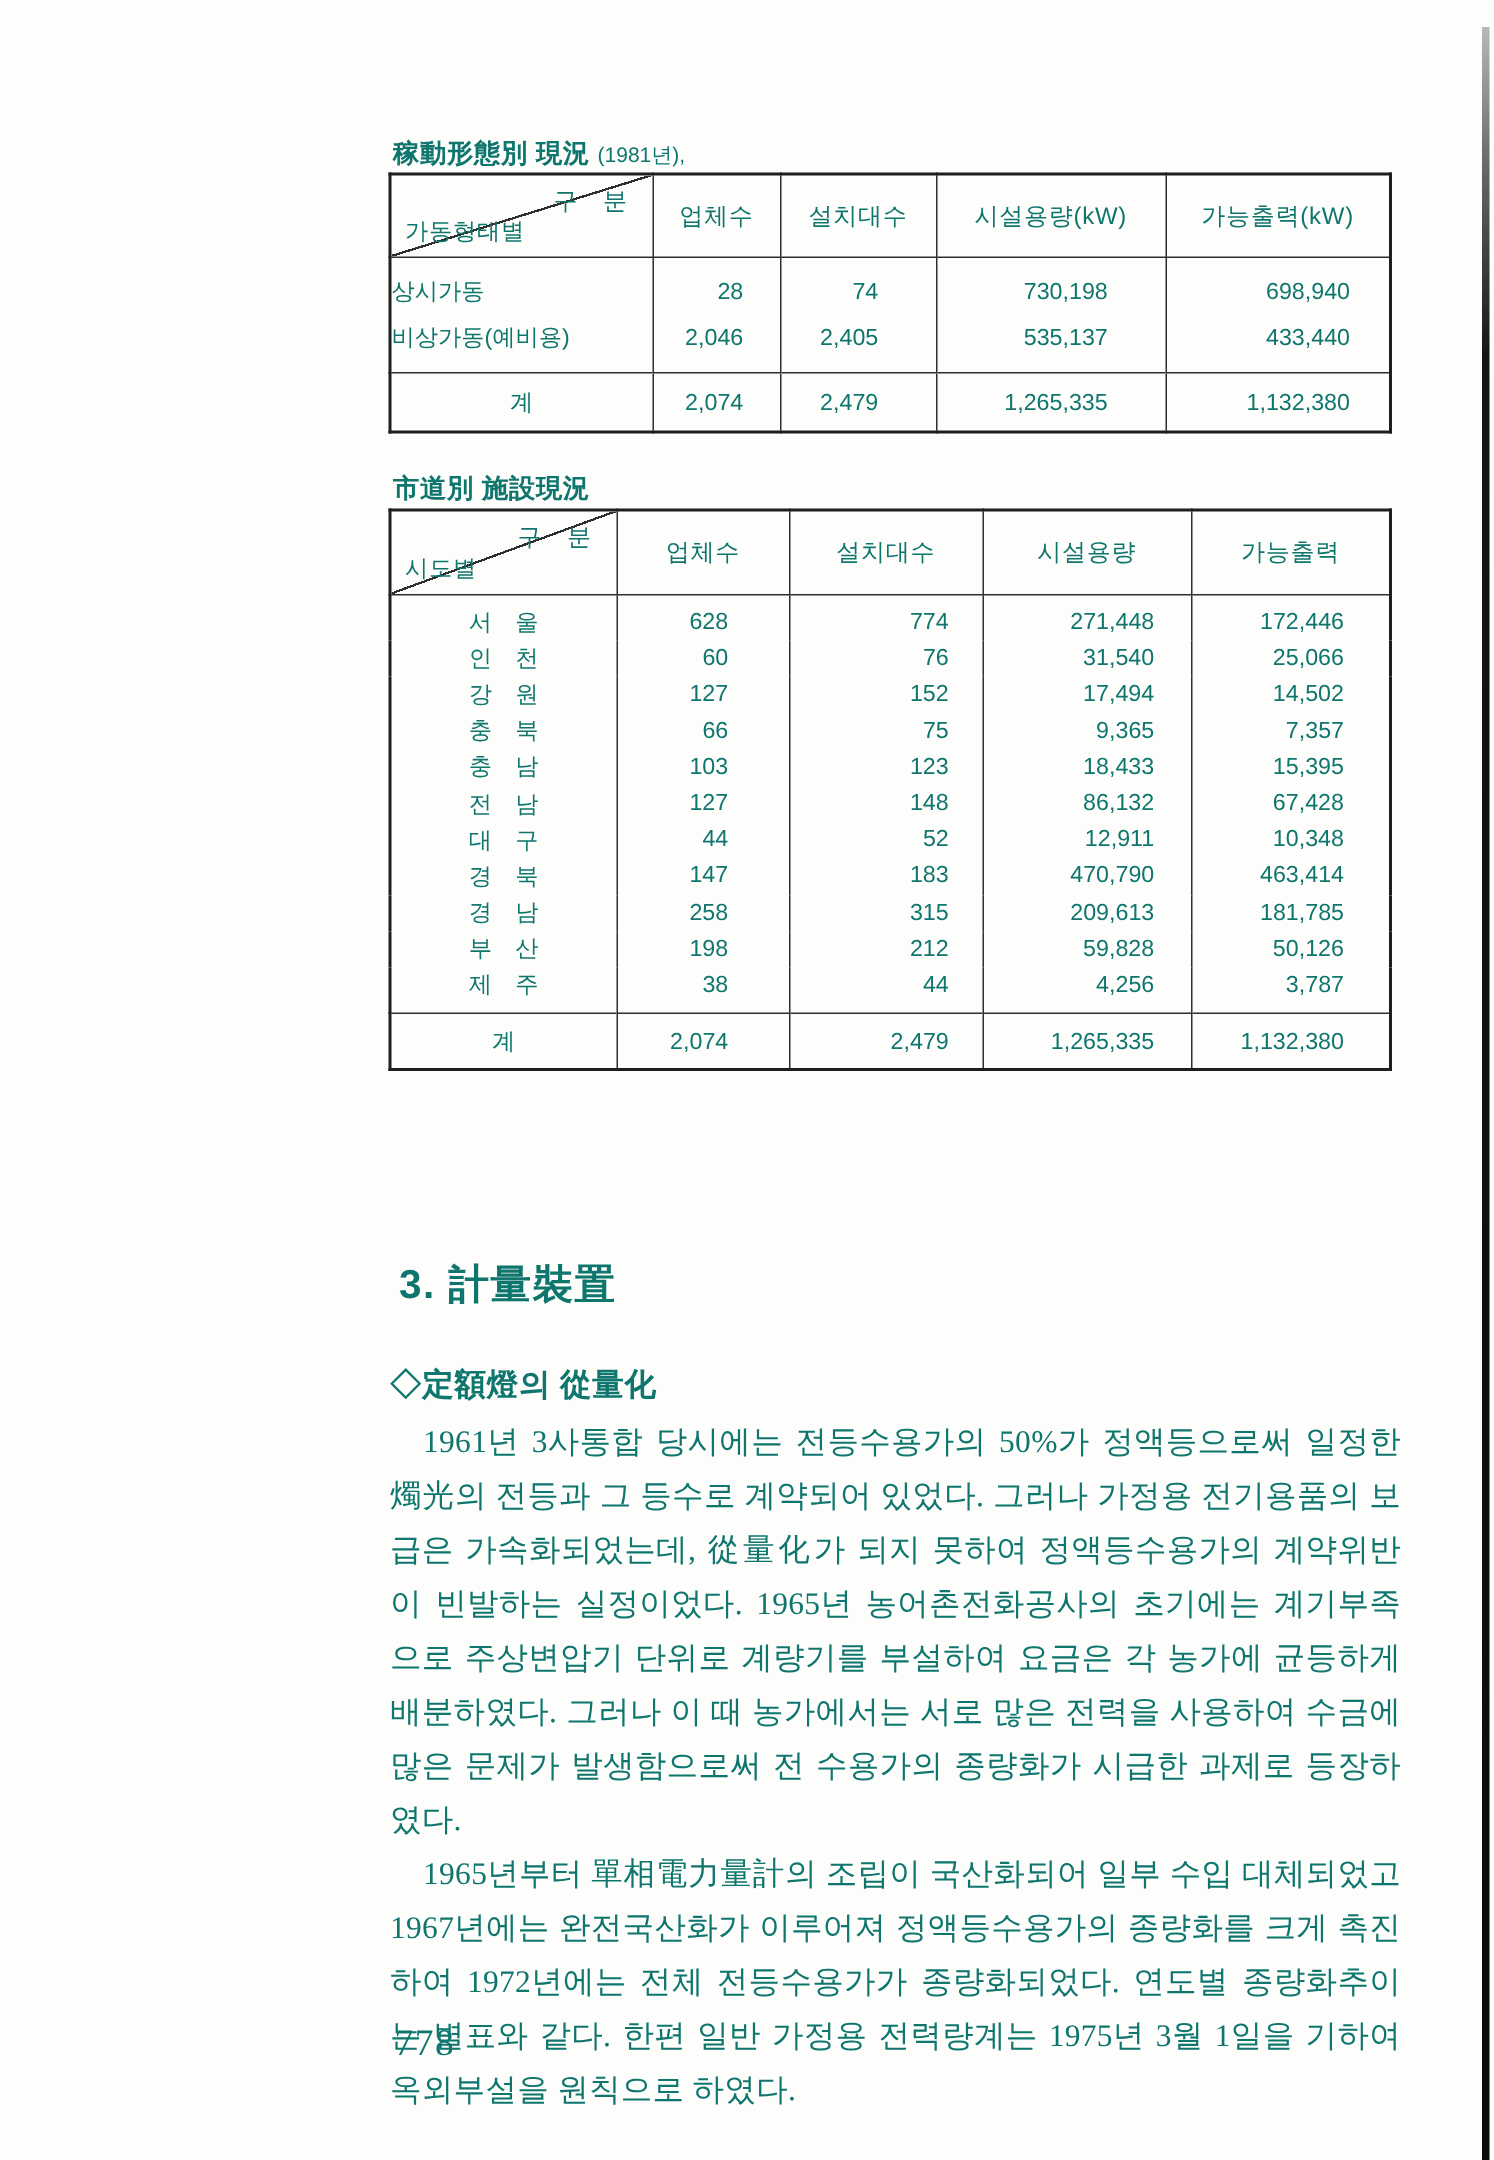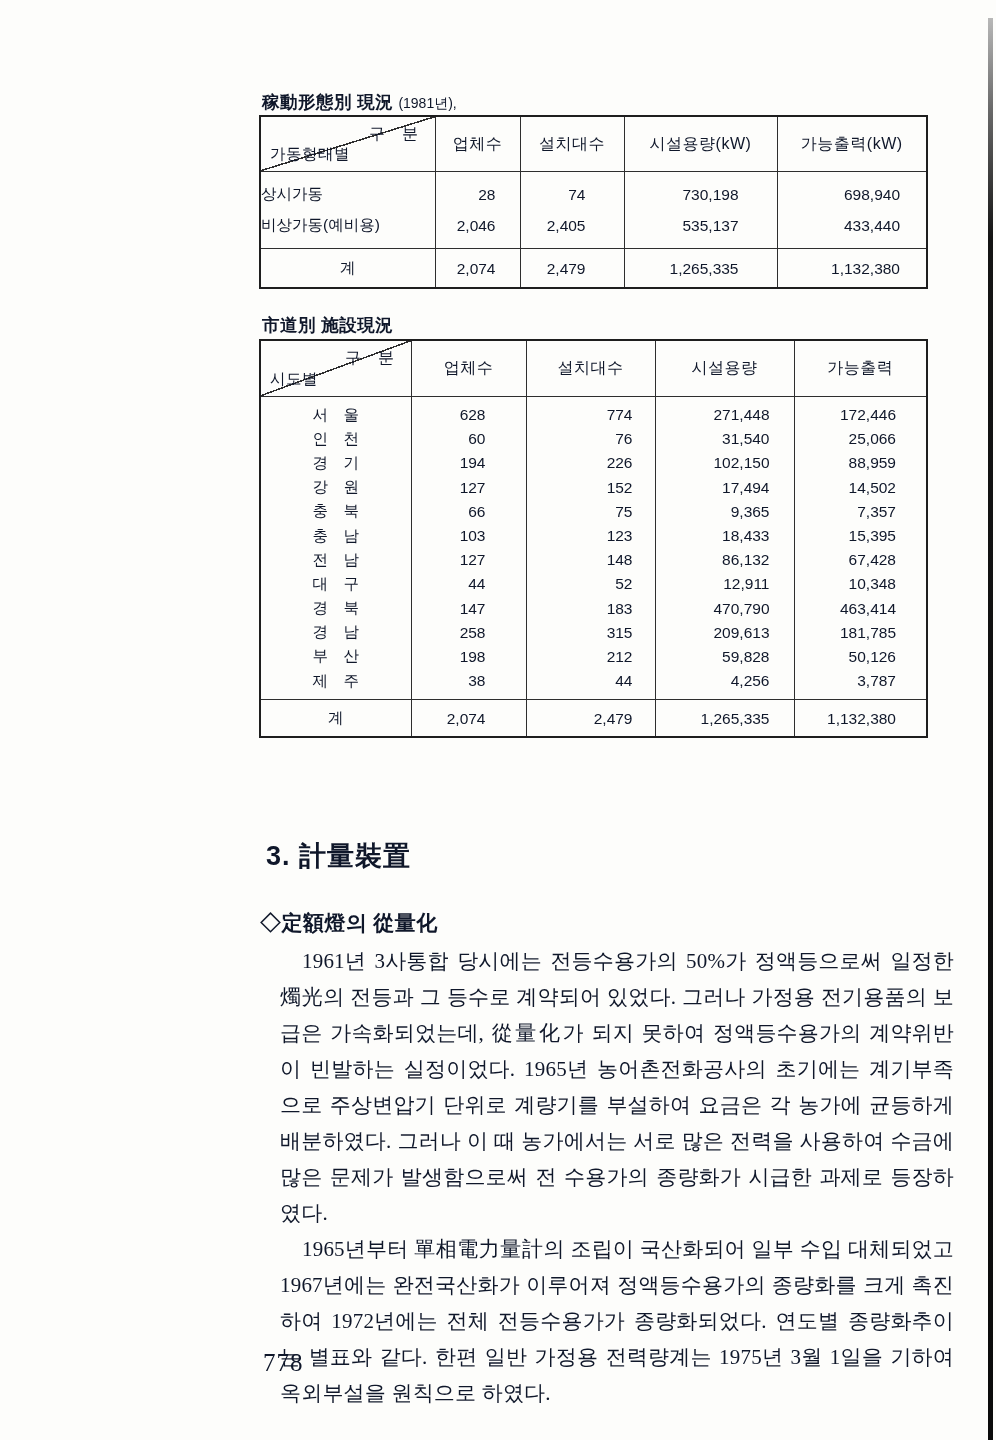--- a/index.html
+++ b/index.html
@@ -1,18 +1,18 @@
 <!DOCTYPE html>
 <html><head>
 <meta charset="utf-8">
 <style>
   html,body { margin:0; padding:0; background:#e8e8e8; }
   .page {
     position:relative; width:996px; height:1440px; margin:0 auto;
-    background:#fdfdfb; color:#0f172a; overflow:hidden;
+    background:#fdfdfb; color:#0f766e; overflow:hidden;
     font-family:"Liberation Sans", sans-serif;
   }
   
   .edge-line {
     position:absolute; left:988px; top:18px; width:5px; height:1422px;
     background:linear-gradient(to bottom, #b8b8b8 0px, #6a6a6a 90px, #141414 220px, #0b0b0b 100%);
   }
 
   .tbl-title { position:absolute; font-size:17.5px; font-weight:bold; letter-spacing:0.5px; }
   .tbl-title .suffix { font-size:14px; font-weight:normal; margin-left:5px; letter-spacing:0; }
@@ -66,21 +66,21 @@
   .sec-heading {
     position:absolute; left:266px; top:838px;
     font-size:27px; font-weight:bold; letter-spacing:1px;
   }
   .sub-heading {
     position:absolute; left:260px; top:909px;
     font-family:"Liberation Serif", serif;
     font-size:21px; font-weight:600; letter-spacing:0.5px;
   }
   .body-text {
-    position:absolute; left:280px; top:943px; width:674px;
+    position:absolute; left:260px; top:943px; width:674px;
     font-family:"Liberation Serif", serif;
     font-size:21px; line-height:36px; text-align:justify;
     letter-spacing:0.2px;
   }
   .body-text p { margin:0; text-indent:22px; }
   .page-number {
     position:absolute; left:263px; top:1349px;
     font-family:"Liberation Serif", serif; font-size:25px; letter-spacing:1px;
   }
 </style>
@@ -171,27 +171,20 @@
       <td class="num c4">172,446</td>
     </tr>
     <tr class="data">
       <td class="lbl-c">인　천</td>
       <td class="num c1">60</td>
       <td class="num c2">76</td>
       <td class="num c3">31,540</td>
       <td class="num c4">25,066</td>
     </tr>
     <tr class="data">
-      <td class="lbl-c">경　기</td>
-      <td class="num c1">194</td>
-      <td class="num c2">226</td>
-      <td class="num c3">102,150</td>
-      <td class="num c4">88,959</td>
-    </tr>
-    <tr class="data">
       <td class="lbl-c">강　원</td>
       <td class="num c1">127</td>
       <td class="num c2">152</td>
       <td class="num c3">17,494</td>
       <td class="num c4">14,502</td>
     </tr>
     <tr class="data">
       <td class="lbl-c">충　북</td>
       <td class="num c1">66</td>
       <td class="num c2">75</td>

